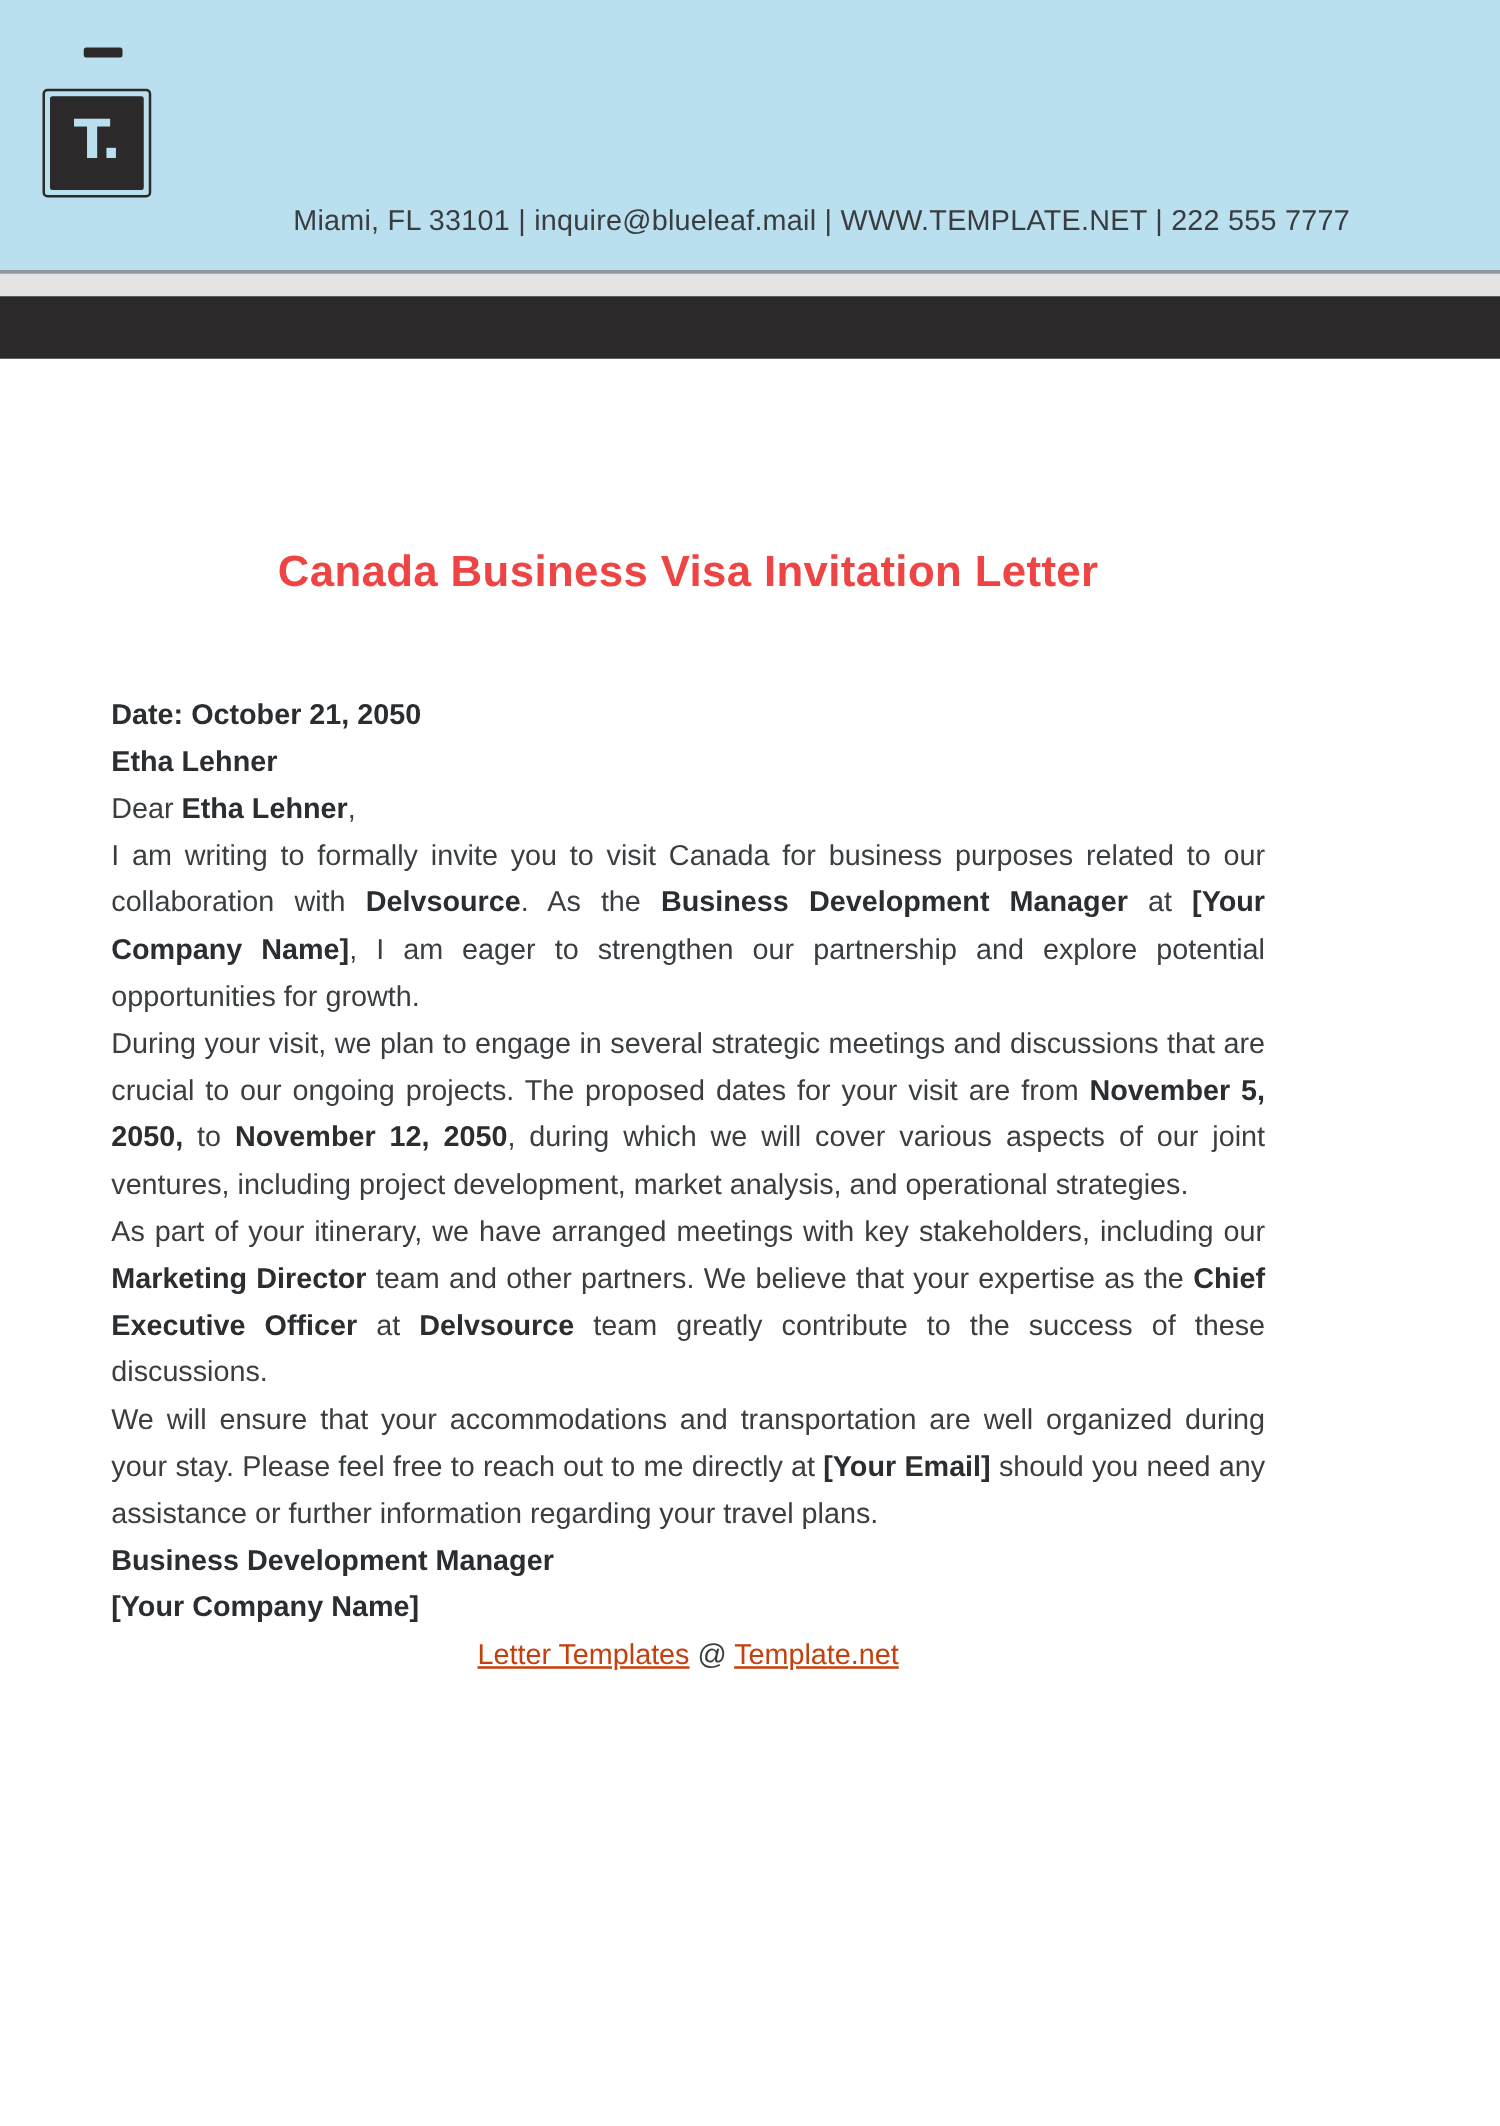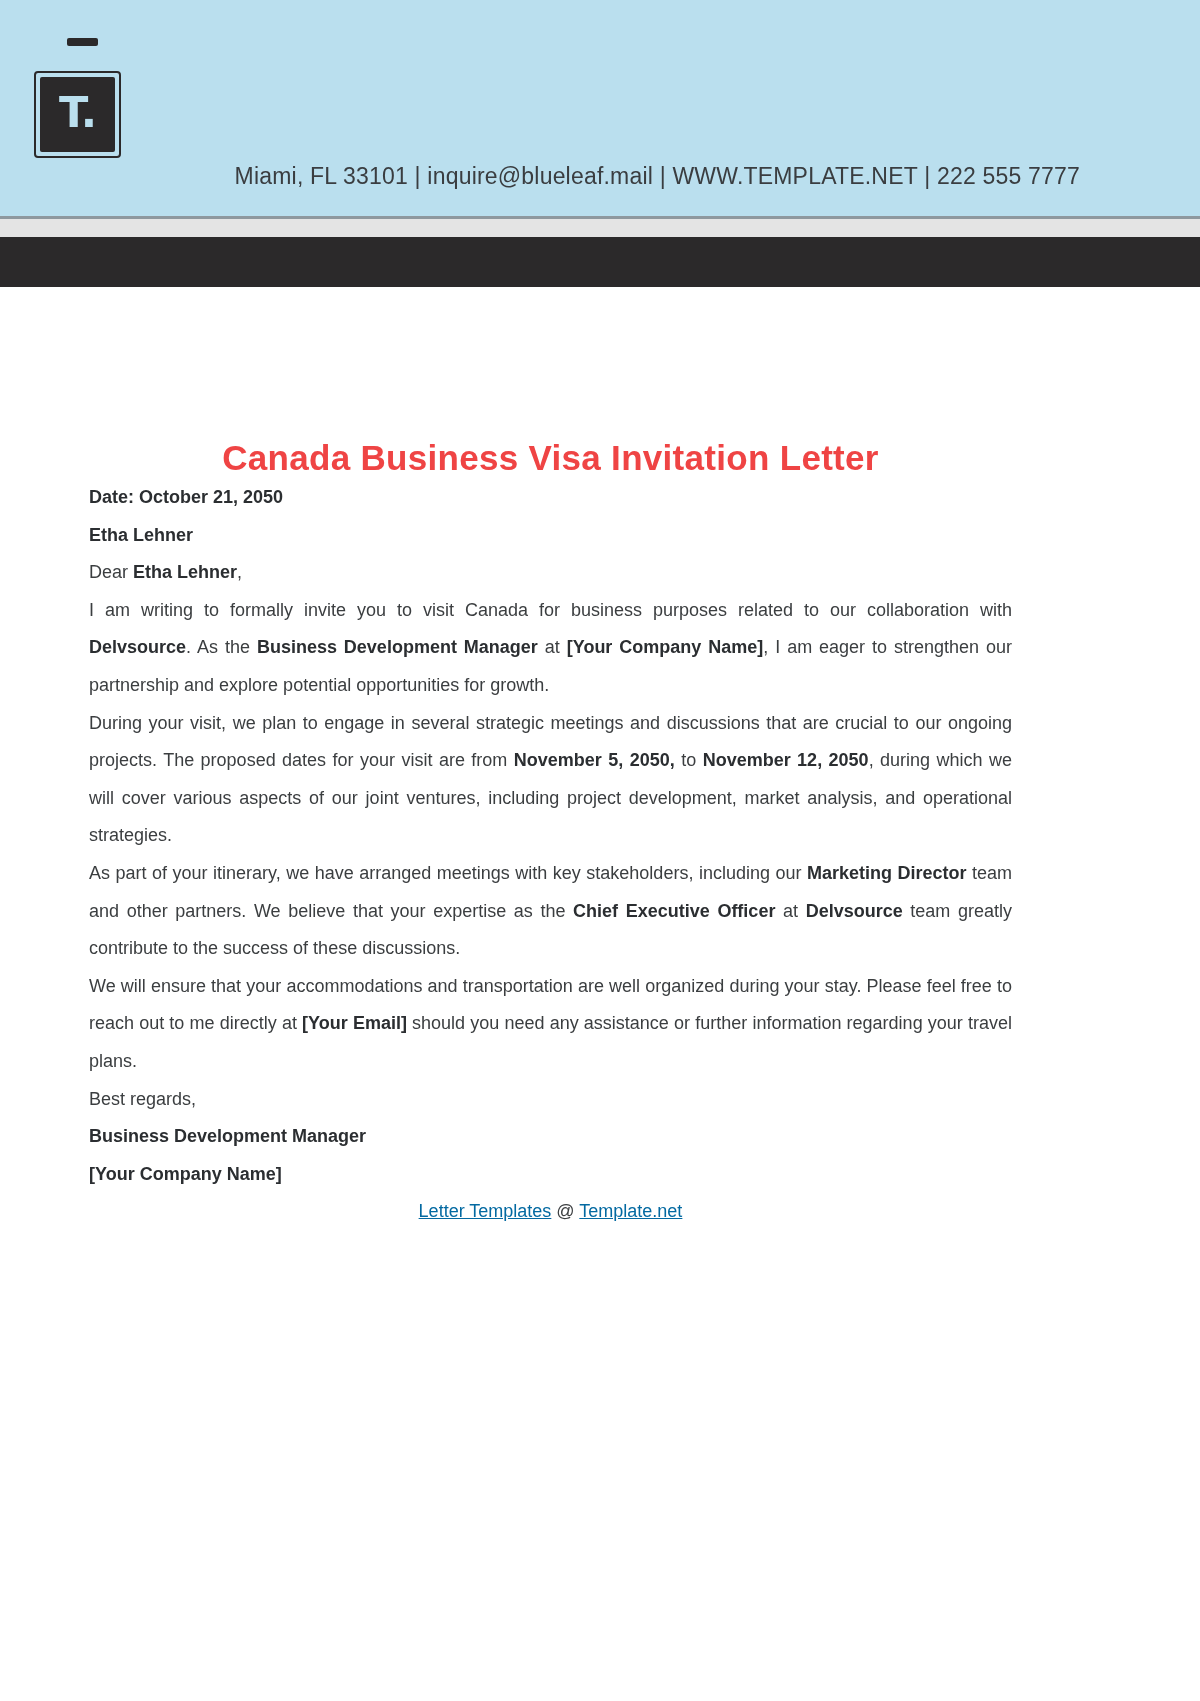--- a/index.html
+++ b/index.html
@@ -73,31 +73,32 @@
   h1.letter-title {
     margin-top: 150px;
     text-align: center;
     font-size: 35px;
     line-height: 42px;
     font-weight: bold;
     color: #ef4444;
     letter-spacing: 0.3px;
   }
   .letter-text {
-    font-size: 18px;
+    margin-top: 74px;
+    font-size: 23px;
     line-height: 37.6px;
     color: #3b3e40;
   }
   .letter-text p { margin: 0; }
   .letter-text b, .letter-text .bold-line { font-weight: bold; color: #2b2e31; }
   .jp { text-align: justify; }
   .salutation { margin-top: 6px; }
   .footer-line { text-align: center; }
   .footer-line a {
-    color: #0369a1;
+    color: #c2410c;
     text-decoration: underline;
   }
   .footer-line .at-sep { color: #3b3e40; }
 </style>
 </head>
 <body>
 
 <div class="page">
 
   <header class="letterhead">
@@ -123,21 +124,20 @@
       <p class="salutation"><span>Dear </span><b>Etha Lehner</b><span>,</span></p>
 
       <p class="jp"><span>I am writing to formally invite you to visit Canada for business purposes related to our collaboration with </span><b>Delvsource</b><span>. As the </span><b>Business Development Manager</b><span> at </span><b>[Your Company Name]</b><span>, I am eager to strengthen our partnership and explore potential opportunities for growth.</span></p>
 
       <p class="jp"><span>During your visit, we plan to engage in several strategic meetings and discussions that are crucial to our ongoing projects. The proposed dates for your visit are from </span><b>November 5, 2050,</b><span> to </span><b>November 12, 2050</b><span>, during which we will cover various aspects of our joint ventures, including project development, market analysis, and operational strategies.</span></p>
 
       <p class="jp"><span>As part of your itinerary, we have arranged meetings with key stakeholders, including our </span><b>Marketing Director</b><span> team and other partners. We believe that your expertise as the </span><b>Chief Executive Officer</b><span> at </span><b>Delvsource</b><span> team greatly contribute to the success of these discussions.</span></p>
 
       <p class="jp"><span>We will ensure that your accommodations and transportation are well organized during your stay. Please feel free to reach out to me directly at </span><b>[Your Email]</b><span> should you need any assistance or further information regarding your travel plans.</span></p>
 
-      <p>Best regards,</p>
 
       <p class="bold-line">Business Development Manager</p>
       <p class="bold-line">[Your Company Name]</p>
 
       <p class="footer-line"><a href="#">Letter Templates</a><span class="at-sep"> @ </span><a href="#">Template.net</a></p>
     </div>
   </main>
 
 </div>
 

